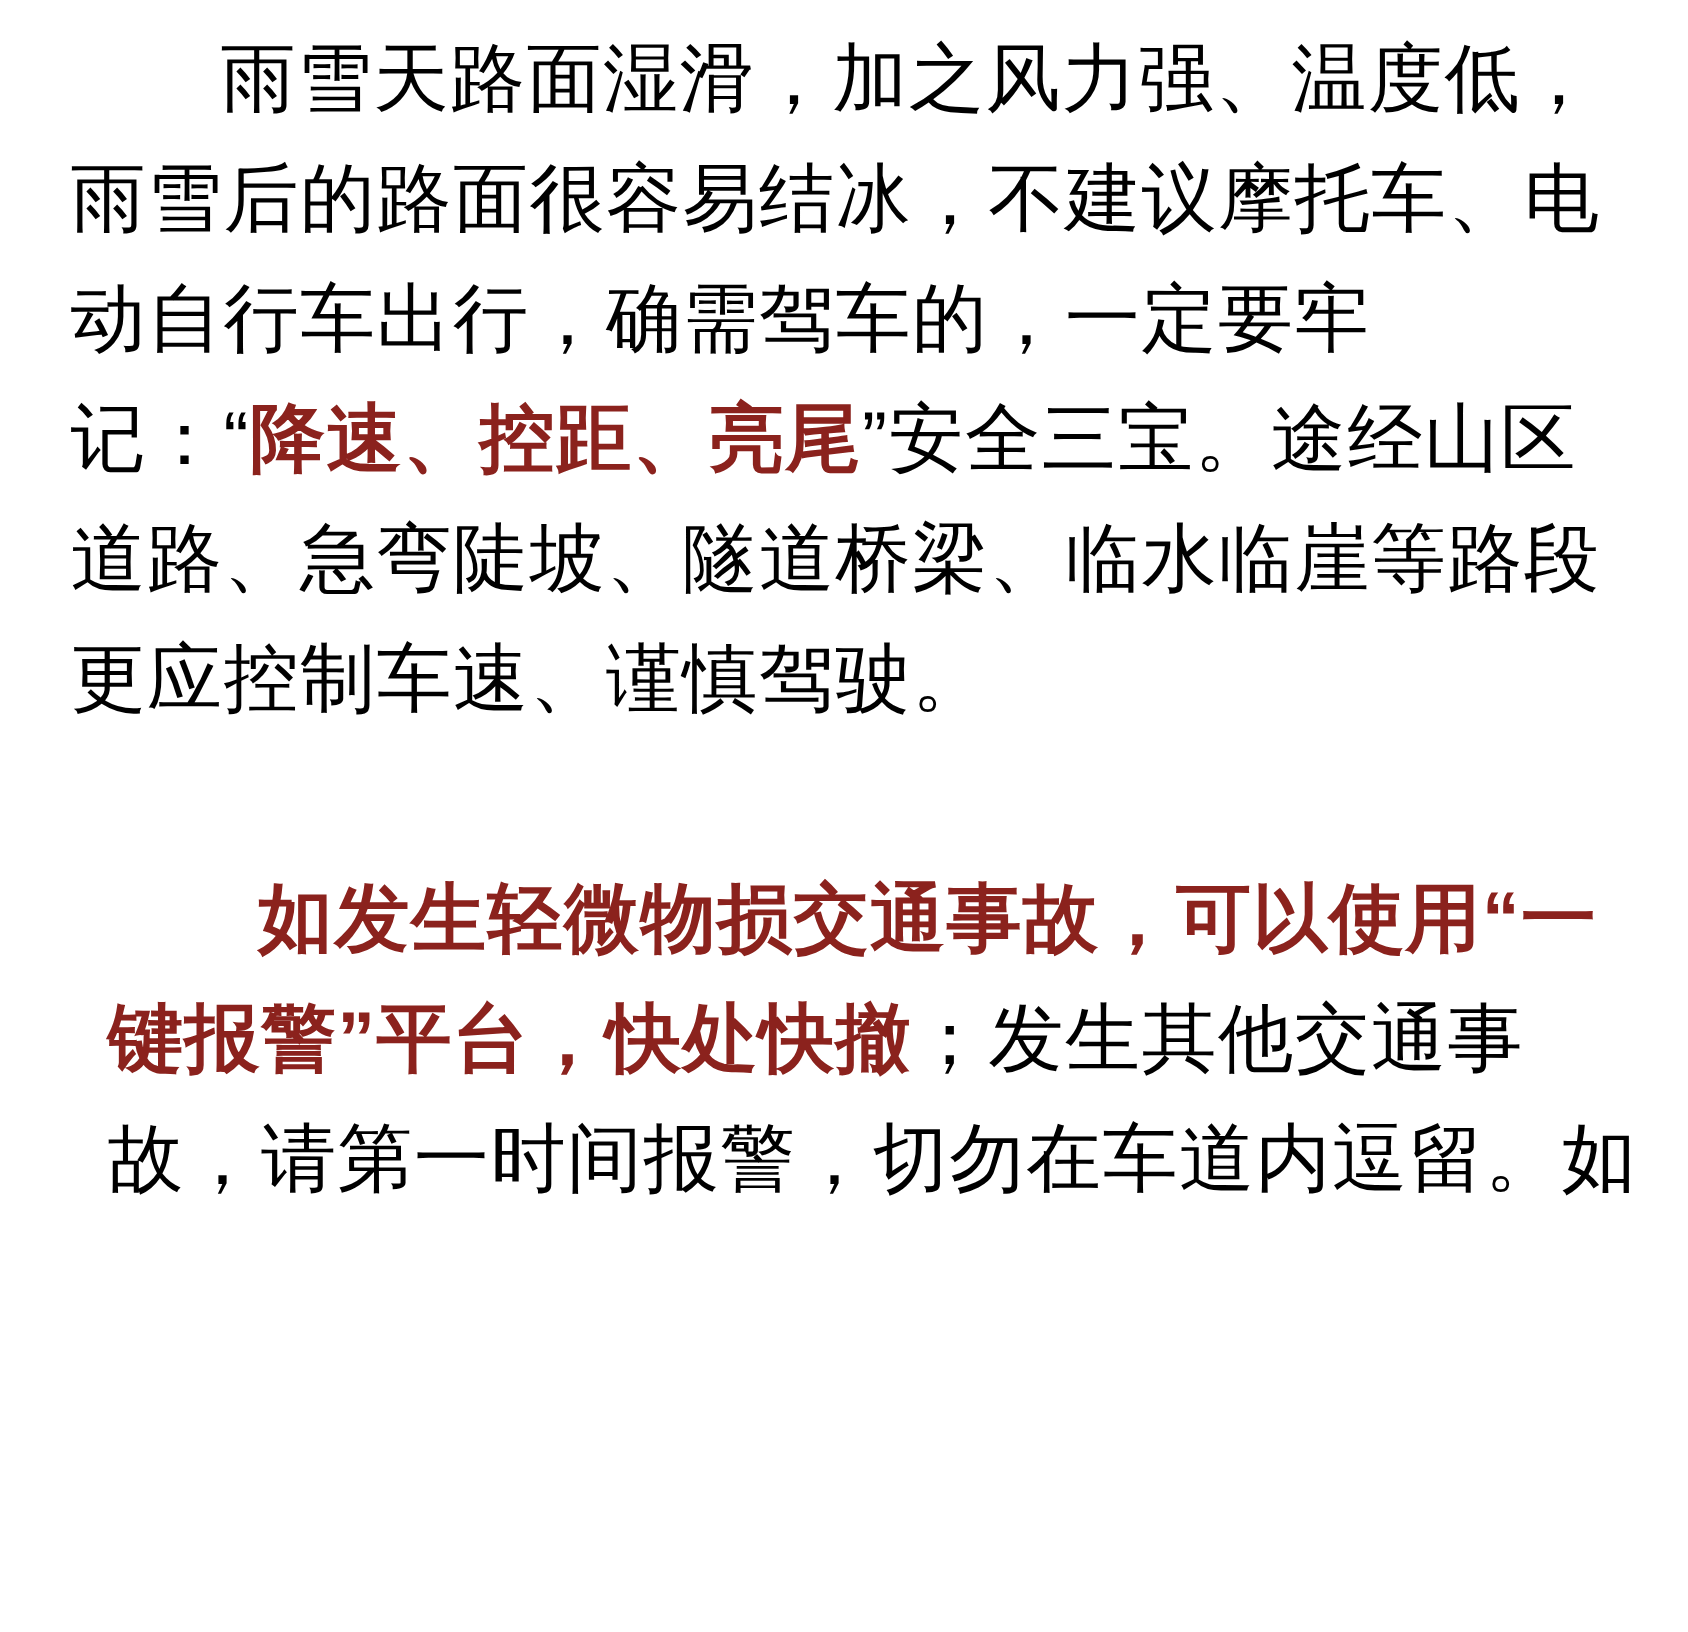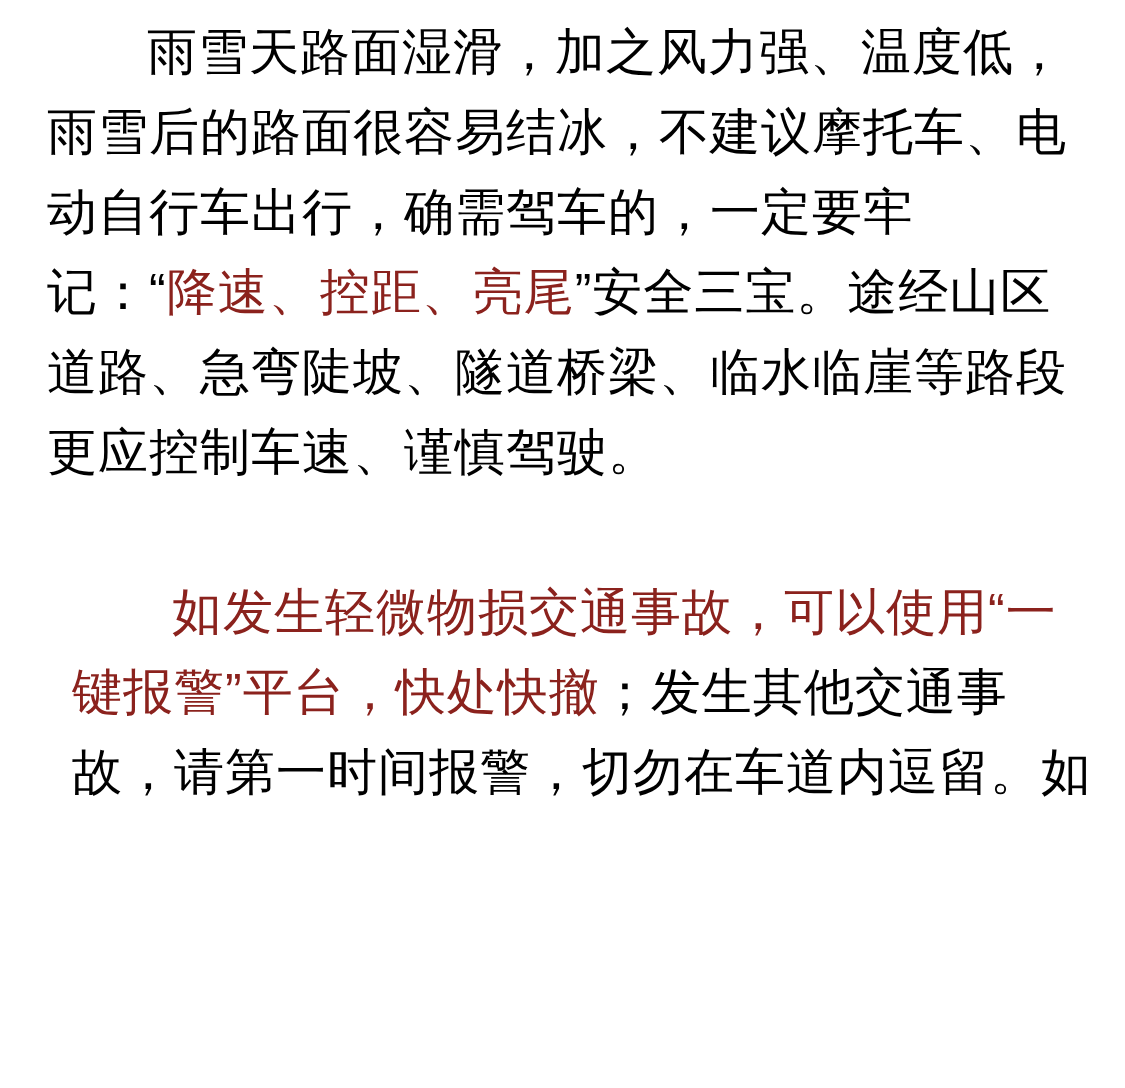--- a/index.html
+++ b/index.html
@@ -32,21 +32,21 @@
     text-indent: 2em;
     white-space: pre; 
     letter-spacing: 1px;
   }
   .para-accident {
     margin-top: 80px;
     margin-left: 25px;
   }
   .hl {
     color: var(--color-highlight);
-    font-weight: normal;
+    font-weight: bold;
   }
   .source-line {
     margin: 130px 0 0 0;
     text-indent: 0;
     text-align: center;
     font-size: 48px;
     line-height: 60px;
     color: var(--color-source);
     white-space: normal;
     letter-spacing: 2px;

